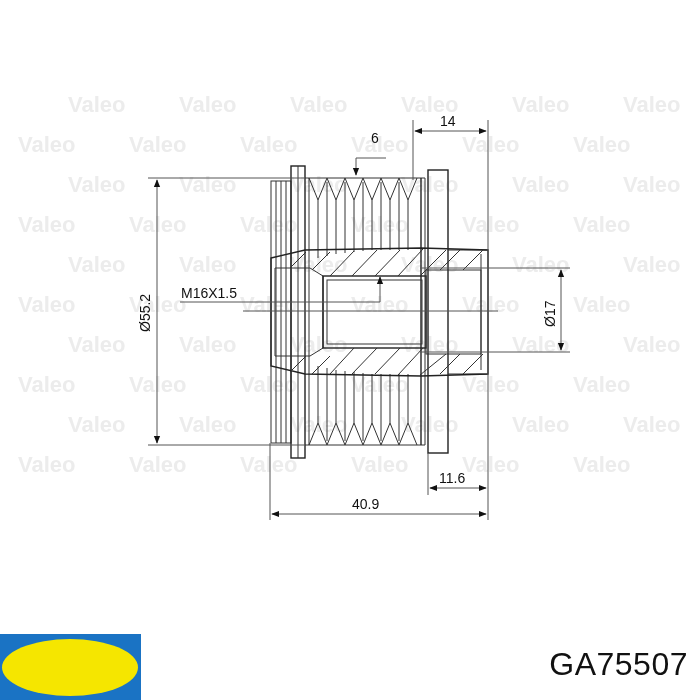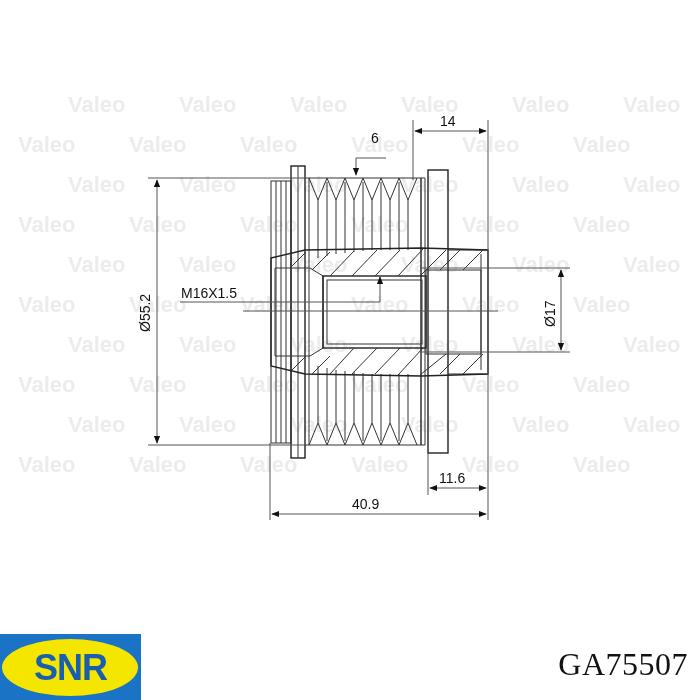--- a/index.html
+++ b/index.html
@@ -4,21 +4,21 @@
   <style>
     html, body { margin: 0; padding: 0; background: #ffffff; }
     body { width: 700px; height: 700px; position: relative; overflow: hidden; font-family: "Liberation Sans", sans-serif; }
     #drawing { position: absolute; left: 0; top: 0; width: 700px; height: 700px; }
     .wm { font-family: "Liberation Sans", sans-serif; font-size: 22px; font-weight: bold; fill: #ececec; }
     .dim-text { font-family: "Liberation Sans", sans-serif; font-size: 14px; fill: #111; }
     .ln { stroke: #333; stroke-width: 1; fill: none; }
     .lnh { stroke: #222; stroke-width: 1.4; fill: none; }
     .dim { stroke: #555; stroke-width: 1; fill: none; }
     .hatch { stroke: #333; stroke-width: 1; }
-    .part-number { position: absolute; right: 12px; top: 646px; font-size: 32px; color: #111; font-family: Liberation Serif, serif; letter-spacing: 0.5px; }
+    .part-number { position: absolute; right: 12px; top: 646px; font-size: 32px; color: #111; font-family: Liberation Sans, sans-serif; letter-spacing: 0.5px; }
     .logo { position: absolute; left: 0; top: 634px; width: 141px; height: 66px; background: #1a73c4; overflow: hidden; }
     .logo-ellipse { position: absolute; left: 2px; top: 5px; width: 136px; height: 57px; background: #f5e600; border-radius: 50%; }
     .logo-text { position: absolute; left: 0; top: 14px; width: 141px; text-align: center; font-size: 36px; font-weight: bold; color: #1a5fae; font-family: "Liberation Sans", sans-serif; letter-spacing: -1px; line-height: 40px; }
   </style>
 </head>
 <body>
 
 <svg id="drawing" viewBox="0 0 700 700" xmlns="http://www.w3.org/2000/svg">
   <defs>
     <marker id="arr" viewBox="0 0 10 10" refX="9" refY="5" markerWidth="8" markerHeight="8" orient="auto-start-reverse">
@@ -206,16 +206,15 @@
   <text class="dim-text" x="440" y="126">14</text>
   <text class="dim-text" x="181" y="298">M16X1.5</text>
   <text class="dim-text" x="0" y="0" transform="translate(150,332) rotate(-90)">Ø55.2</text>
   <text class="dim-text" x="0" y="0" transform="translate(555,327) rotate(-90)">Ø17</text>
   <text class="dim-text" x="439" y="483">11.6</text>
   <text class="dim-text" x="352" y="509">40.9</text>
 </svg>
 
 <div class="logo">
   <div class="logo-ellipse"></div>
-  <div class="logo-text">SNR</div>
 </div>
 
 <div class="part-number">GA75507</div>
 
 </body></html>

